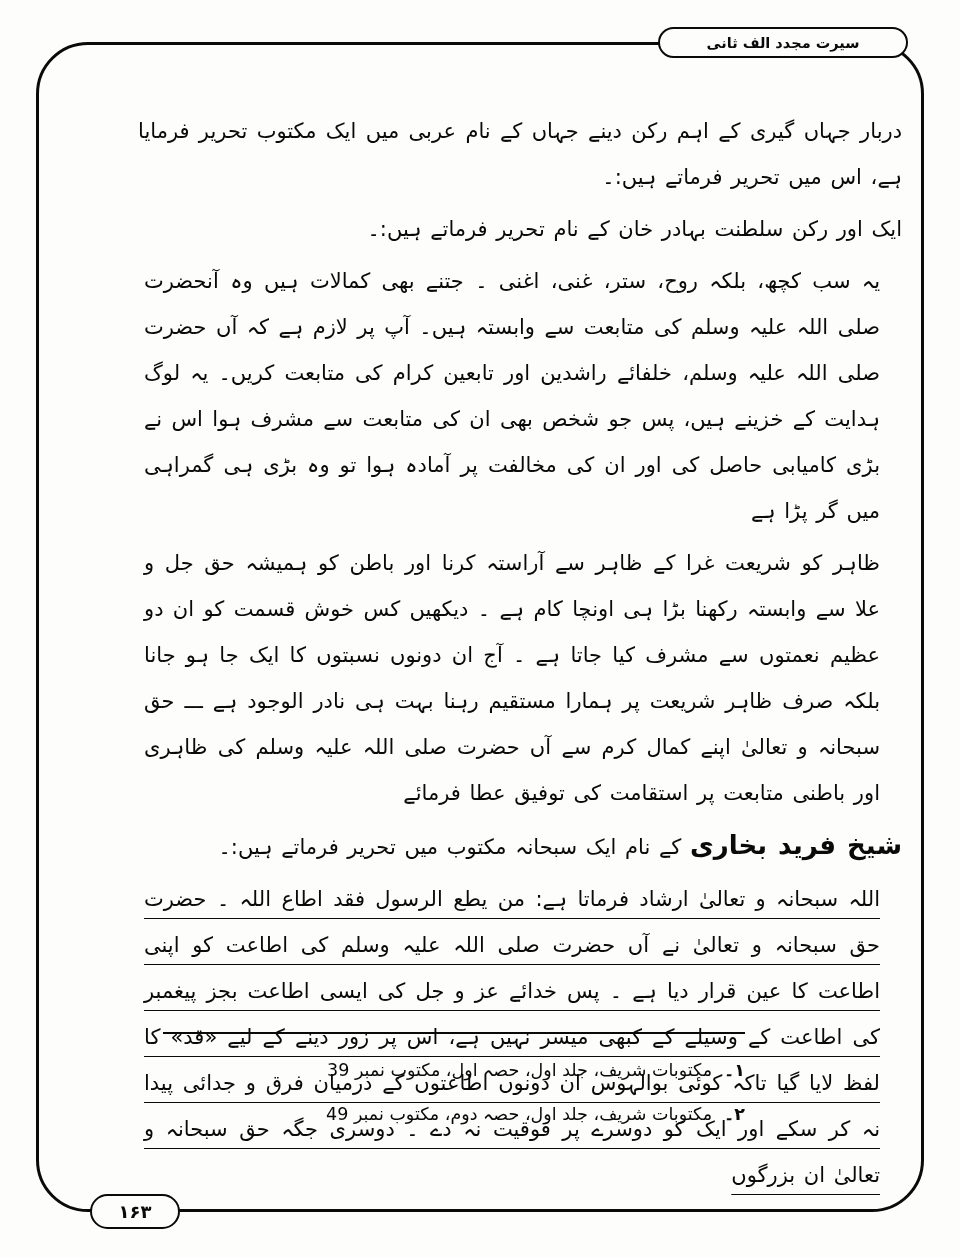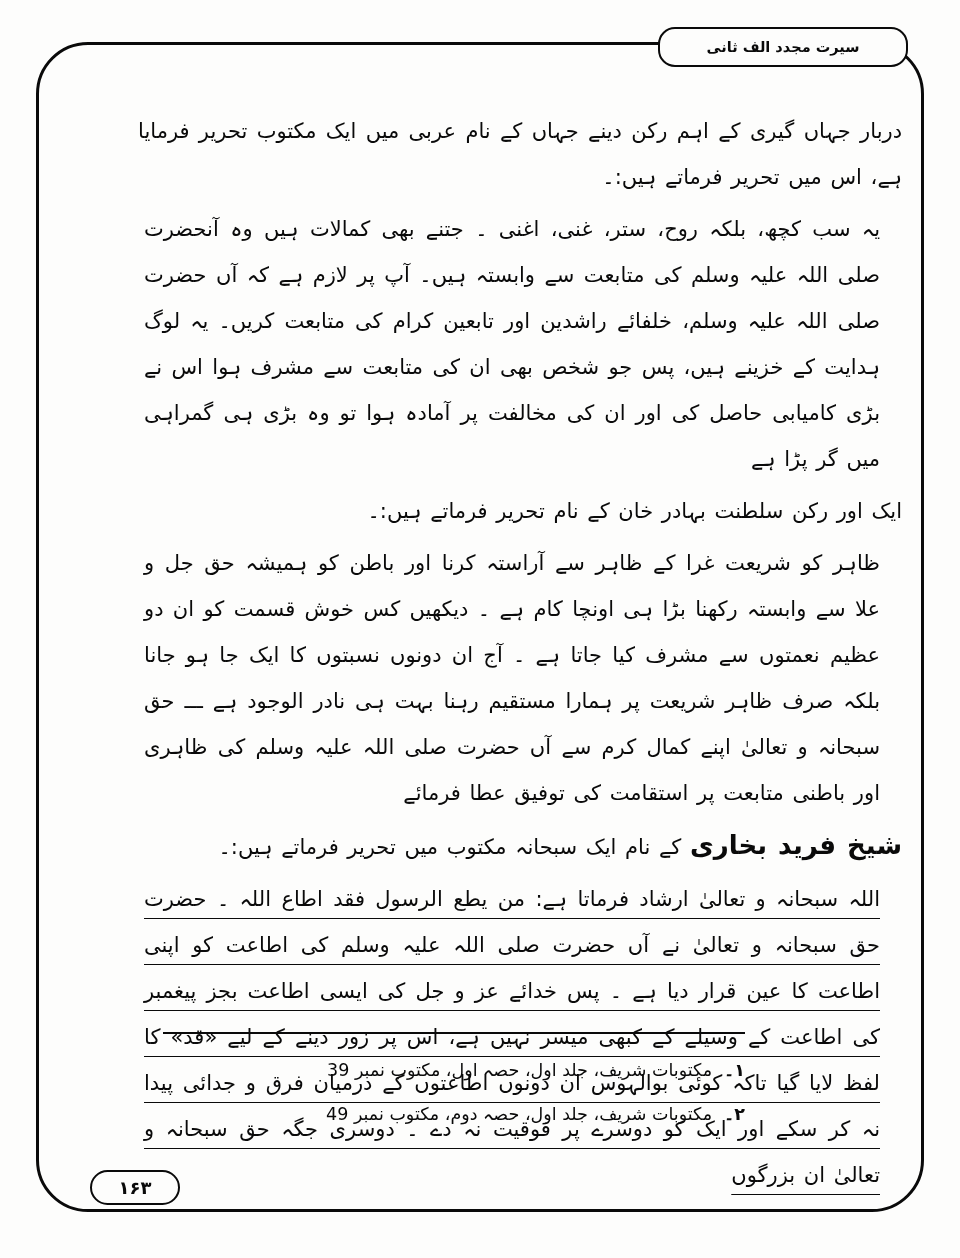--- a/index.html
+++ b/index.html
@@ -25,28 +25,28 @@
   
   .cartouche {
     position:absolute;
     background:#fdfdfc;
     border:2.5px solid #0a0a0a;
     display:flex; align-items:center; justify-content:center;
     z-index:2;
   }
   .header-cartouche {
     top:27px; right:52px;
-    width:250px; height:40px;
+    width:250px; height:31px;
     border-radius:17px;
     font-size:14.5px;
     font-weight:bold;
     direction:rtl;
   }
   .page-number-cartouche {
-    top:1170px; left:90px;
+    top:1194px; left:90px;
     width:90px; height:35px;
     border-radius:18px;
     font-size:18px;
     font-weight:bold;
     direction:rtl;
   }
   
   .text-column {
     position:absolute;
     top:108px; left:138px; right:58px;
@@ -88,22 +88,22 @@
 <div class="page">
 
   <div class="frame"></div>
 
   <div class="cartouche header-cartouche">
     <span dir="rtl" lang="ur">سیرت مجدد الف ثانی</span>
   </div>
 
   <main class="text-column" dir="rtl" lang="ur">
     <p class="para">دربار جہاں گیری کے اہم رکن دینے جہاں کے نام عربی میں ایک مکتوب تحریر فرمایا ہے، اس میں تحریر فرماتے ہیں:۔</p>
+    <p class="para">ایک اور رکن سلطنت بہادر خان کے نام تحریر فرماتے ہیں:۔</p>
     <p class="para quote">یہ سب کچھ، بلکہ روح، ستر، غنی، اغنی ۔ جتنے بھی کمالات ہیں وہ آنحضرت صلی اللہ علیہ وسلم کی متابعت سے وابستہ ہیں۔ آپ پر لازم ہے کہ آں حضرت صلی اللہ علیہ وسلم، خلفائے راشدین اور تابعین کرام کی متابعت کریں۔ یہ لوگ ہدایت کے خزینے ہیں، پس جو شخص بھی ان کی متابعت سے مشرف ہوا اس نے بڑی کامیابی حاصل کی اور ان کی مخالفت پر آمادہ ہوا تو وہ بڑی ہی گمراہی میں گر پڑا ہے</p>
-    <p class="para">ایک اور رکن سلطنت بہادر خان کے نام تحریر فرماتے ہیں:۔</p>
     <p class="para quote">ظاہر کو شریعت غرا کے ظاہر سے آراستہ کرنا اور باطن کو ہمیشہ حق جل و علا سے وابستہ رکھنا بڑا ہی اونچا کام ہے ۔ دیکھیں کس خوش قسمت کو ان دو عظیم نعمتوں سے مشرف کیا جاتا ہے ۔ آج ان دونوں نسبتوں کا ایک جا ہو جانا بلکہ صرف ظاہر شریعت پر ہمارا مستقیم رہنا بہت ہی نادر الوجود ہے ـــ حق سبحانہ و تعالیٰ اپنے کمال کرم سے آں حضرت صلی اللہ علیہ وسلم کی ظاہری اور باطنی متابعت پر استقامت کی توفیق عطا فرمائے</p>
     <p class="para">
       <span class="big-word">شیخ فرید بخاری</span><span> کے نام ایک سبحانہ مکتوب میں تحریر فرماتے ہیں:۔</span>
     </p>
     <p class="para quote underlined">اللہ سبحانہ و تعالیٰ ارشاد فرماتا ہے: من یطع الرسول فقد اطاع اللہ ۔ حضرت حق سبحانہ و تعالیٰ نے آں حضرت صلی اللہ علیہ وسلم کی اطاعت کو اپنی اطاعت کا عین قرار دیا ہے ۔ پس خدائے عز و جل کی ایسی اطاعت بجز پیغمبر کی اطاعت کے وسیلے کے کبھی میسر نہیں ہے، اس پر زور دینے کے لیے «قد» کا لفظ لایا گیا تاکہ کوئی بوالہوس ان دونوں اطاعتوں کے درمیان فرق و جدائی پیدا نہ کر سکے اور ایک کو دوسرے پر فوقیت نہ دے ۔ دوسری جگہ حق سبحانہ و تعالیٰ ان بزرگوں</p>
   </main>
 
   <footer class="footnote-area" dir="rtl" lang="ur">
     <div class="separator"></div>
     <div class="footnote">

